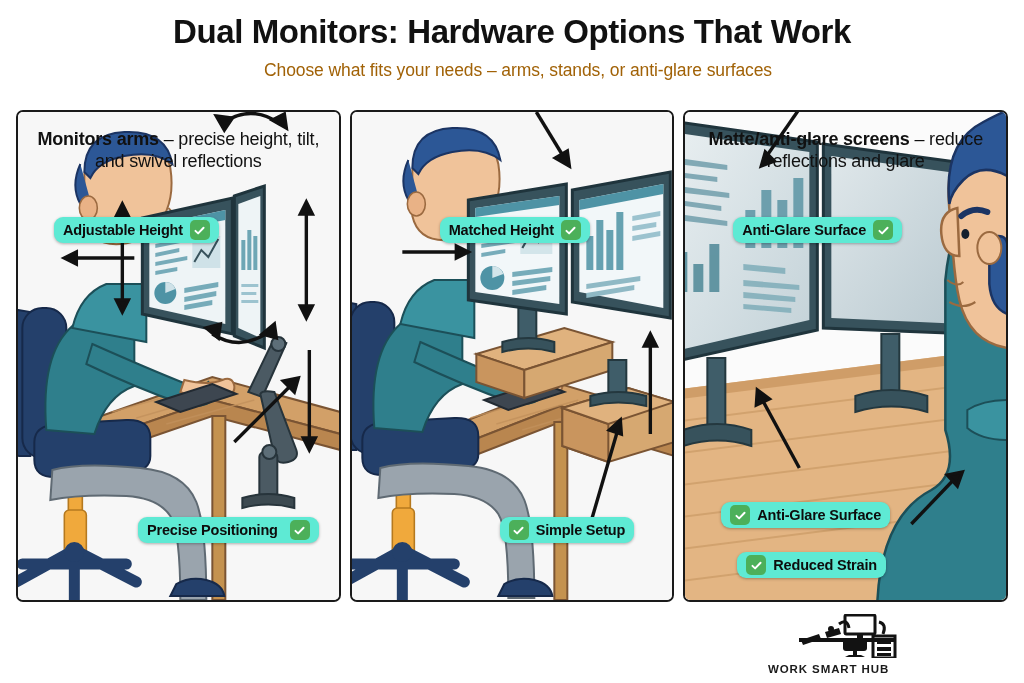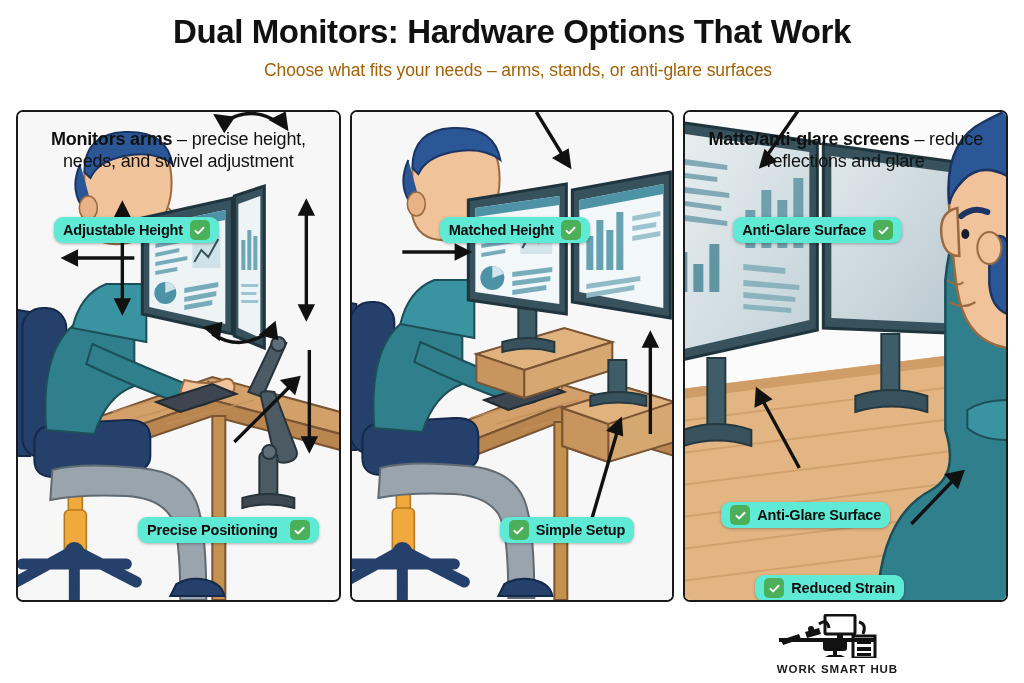--- a/index.html
+++ b/index.html
@@ -47,29 +47,29 @@
     width:20px;height:20px;border-radius:5px;background:#4cb05a;
     display:inline-flex;align-items:center;justify-content:center;flex:0 0 auto;
   }
   .chk svg{display:block;}
   .p1-top{top:105px;left:36px;transform:none;}
   .p2-top{top:105px;left:88px;transform:none;}
   .p3-top{top:105px;left:48px;transform:none;}
   .p1-bot{top:405px;left:120px;gap:12px;}
   .p2-bot{top:405px;left:148px;}
   .p3-bot-a{top:390px;left:36px;}
-  .p3-bot-b{top:440px;left:70px;margin-top:23px;}
+  .p3-bot-b{top:440px;left:52px;}
 
   
   .illus{position:absolute;left:0;top:0;width:100%;height:100%;z-index:2;}
   .illus svg{display:block;width:100%;height:100%;}
 
   
   .logo{
-    position:absolute;right:22px;bottom:8px;width:150px;text-align:right;
+    position:absolute;right:2px;bottom:8px;width:150px;text-align:left;
   }
   .logo .mark{height:44px;display:flex;align-items:flex-end;justify-content:center;}
   .logo .mark svg{display:block;}
   .logo .wordmark{
     font-size:11.5px;font-weight:bold;color:#1a1a1a;letter-spacing:0.9px;
     margin-top:5px;
   }
 </style>
 </head>
 <body>
@@ -188,21 +188,21 @@
             <path d="M196 222 q28 18 56 -2" fill="none"></path>
             <path d="M190 216 l14 -4 l-2 14 Z"></path>
               <path d="M258 212 l-12 10 l14 4 Z"></path>
             <line x1="218" y1="330" x2="276" y2="272"></line>
             <path d="M282 266 l-4 14 l-11 -11 Z"></path>
           </g>
         </svg>
       </div>
 
       <div class="panel-head">
-        <p class="ph"><b>Monitors arms</b><span> – precise height, needs, and swivel adjustment</span></p>
+        <p class="ph"><b>Monitors arms</b><span> – precise height, tilt, and swivel reflections</span></p>
       </div>
 
       <div class="badge p1-top">
         <span>Adjustable Height</span>
         <span class="chk">
             <svg width="13" height="13" viewBox="0 0 16 16">
               <path d="M3 8.4 L6.3 11.6 L13 4.6" fill="none" stroke="#fff" stroke-width="2.4" stroke-linecap="round" stroke-linejoin="round"></path>
             </svg>
           </span>
       </div>

